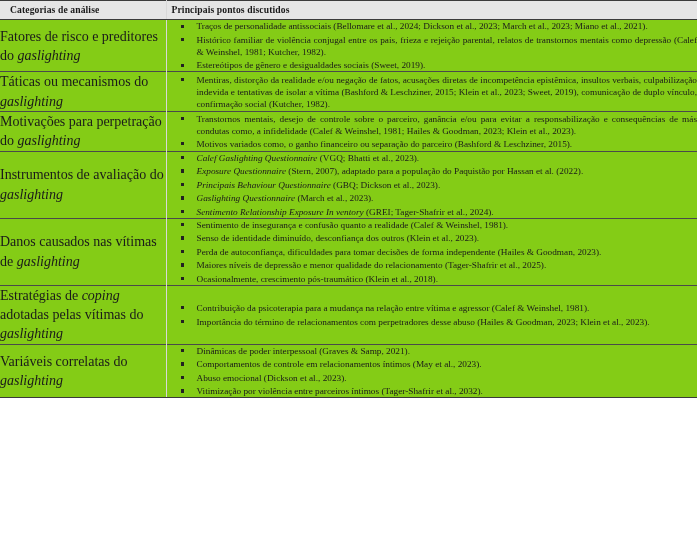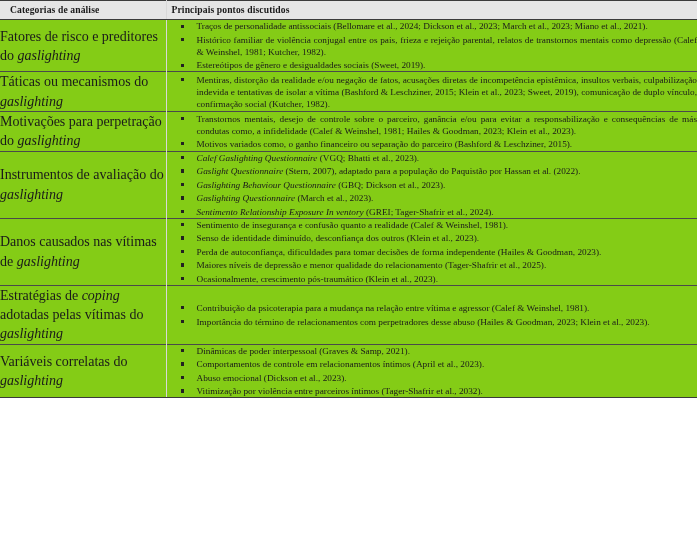--- a/index.html
+++ b/index.html
@@ -153,38 +153,38 @@
             </ul>
           </td>
         </tr>
         <tr class="data-row">
           <td class="cell-cat">
             <span class="cat-text">Instrumentos de avaliação do <em>gaslighting</em></span>
           </td>
           <td class="cell-pts">
             <ul class="points">
               <li class="nojust"><em>Calef Gaslighting Questionnaire</em> (VGQ; Bhatti et al., 2023).</li>
-              <li><em>Gaslight Questionnaire</em> (Stern, 2007), adaptado para a população do Paquistão por Hassan et al. (2022).</li>
-              <li class="nojust"><em>Gaslighting Behaviour Questionnaire</em> (GBQ; Dickson et al., 2023).</li>
+              <li><em>Exposure Questionnaire</em> (Stern, 2007), adaptado para a população do Paquistão por Hassan et al. (2022).</li>
+              <li class="nojust"><em>Principais Behaviour Questionnaire</em> (GBQ; Dickson et al., 2023).</li>
               <li class="nojust"><em>Gaslighting Questionnaire</em> (March et al., 2023).</li>
               <li class="nojust"><em>Sentimento Relationship Exposure In ventory</em> (GREI; Tager-Shafrir et al., 2024).</li>
             </ul>
           </td>
         </tr>
         <tr class="data-row">
           <td class="cell-cat">
             <span class="cat-text">Danos causados nas vítimas de <em>gaslighting</em></span>
           </td>
           <td class="cell-pts">
             <ul class="points">
               <li class="nojust">Sentimento de insegurança e confusão quanto a realidade (Calef &amp; Weinshel, 1981).</li>
               <li class="nojust">Senso de identidade diminuído, desconfiança dos outros (Klein et al., 2023).</li>
               <li>Perda de autoconfiança, dificuldades para tomar decisões de forma independente (Hailes &amp; Goodman, 2023).</li>
               <li>Maiores níveis de depressão e menor qualidade do relacionamento (Tager-Shafrir et al., 2025).</li>
-              <li class="nojust">Ocasionalmente, crescimento pós-traumático (Klein et al., 2023).</li>
+              <li class="nojust">Ocasionalmente, crescimento pós-traumático (Klein et al., 2018).</li>
             </ul>
           </td>
         </tr>
         <tr class="data-row">
           <td class="cell-cat">
             <span class="cat-text">Estratégias de <em>coping</em> adotadas pelas vítimas do <em>gaslighting</em></span>
           </td>
           <td class="cell-pts">
             <ul class="points">
               <li>Contribuição da psicoterapia para a mudança na relação entre vítima e agressor (Calef &amp; Weinshel, 1981).</li>
@@ -192,21 +192,21 @@
             </ul>
           </td>
         </tr>
         <tr class="data-row">
           <td class="cell-cat">
             <span class="cat-text">Variáveis correlatas do <em>gaslighting</em></span>
           </td>
           <td class="cell-pts">
             <ul class="points">
               <li class="nojust">Dinâmicas de poder interpessoal (Graves &amp; Samp, 2021).</li>
-              <li class="nojust">Comportamentos de controle em relacionamentos íntimos (April et al., 2023).</li>
+              <li class="nojust">Comportamentos de controle em relacionamentos íntimos (May et al., 2023).</li>
               <li class="nojust">Abuso emocional (Dickson et al., 2023).</li>
               <li class="nojust">Vitimização por violência entre parceiros íntimos (Tager-Shafrir et al., 2032).</li>
             </ul>
           </td>
         </tr>
       </tbody>
   </table>
 </div>
 
 </body></html>

